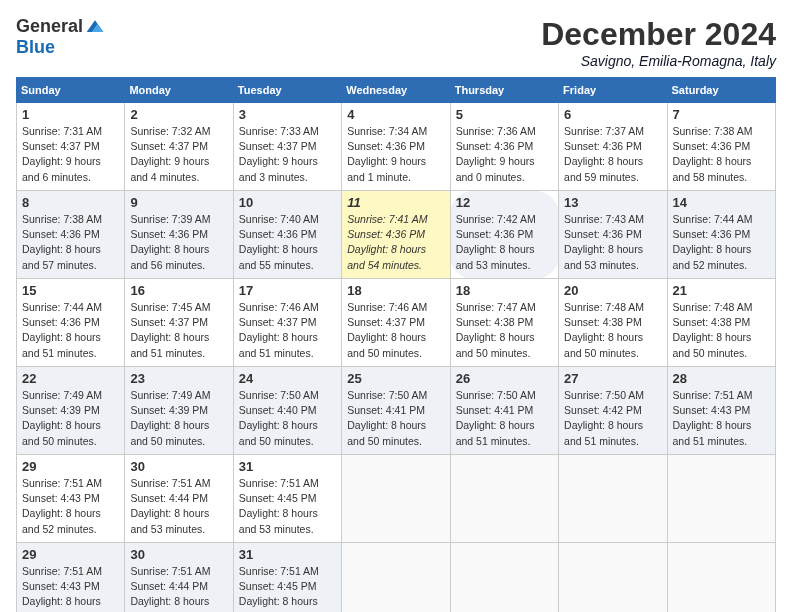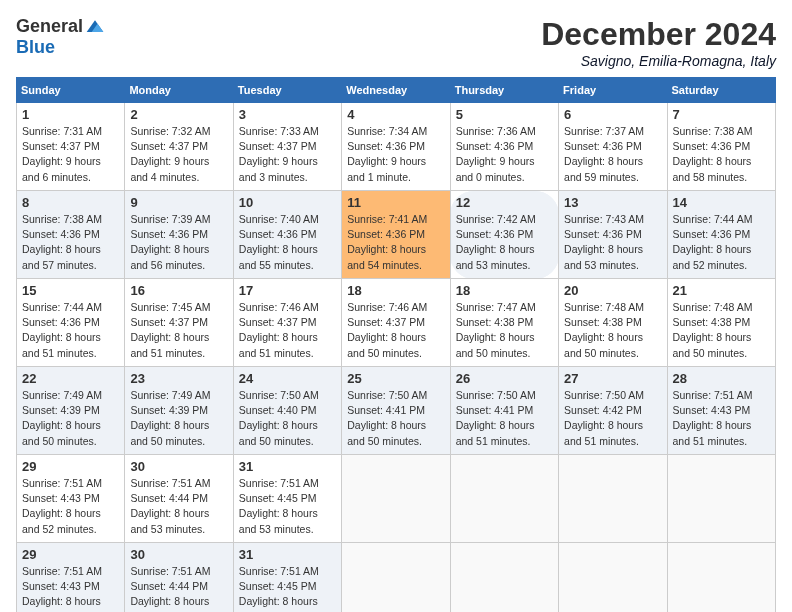--- a/index.html
+++ b/index.html
@@ -183,21 +183,21 @@
       <div class="day-info">
         Sunrise: 7:39 AM<br>Sunset: 4:36 PM<br>Daylight: 8 hours and 56 minutes.
       </div>
     </td>
         <td style="background: rgb(238, 242, 247);">
       <span class="day-num">10</span>
       <div class="day-info">
         Sunrise: 7:40 AM<br>Sunset: 4:36 PM<br>Daylight: 8 hours and 55 minutes.
       </div>
     </td>
-        <td style="background: #fdba74;">
+        <td style="background: #fef9c3; font-style: italic;">
       <span class="day-num">11</span>
       <div class="day-info">
         Sunrise: 7:41 AM<br>Sunset: 4:36 PM<br>Daylight: 8 hours and 54 minutes.
       </div>
     </td>
         <td style="background: rgb(238, 242, 247); border-radius: 24px;">
       <span class="day-num">12</span>
       <div class="day-info">
         Sunrise: 7:42 AM<br>Sunset: 4:36 PM<br>Daylight: 8 hours and 53 minutes.
       </div>

